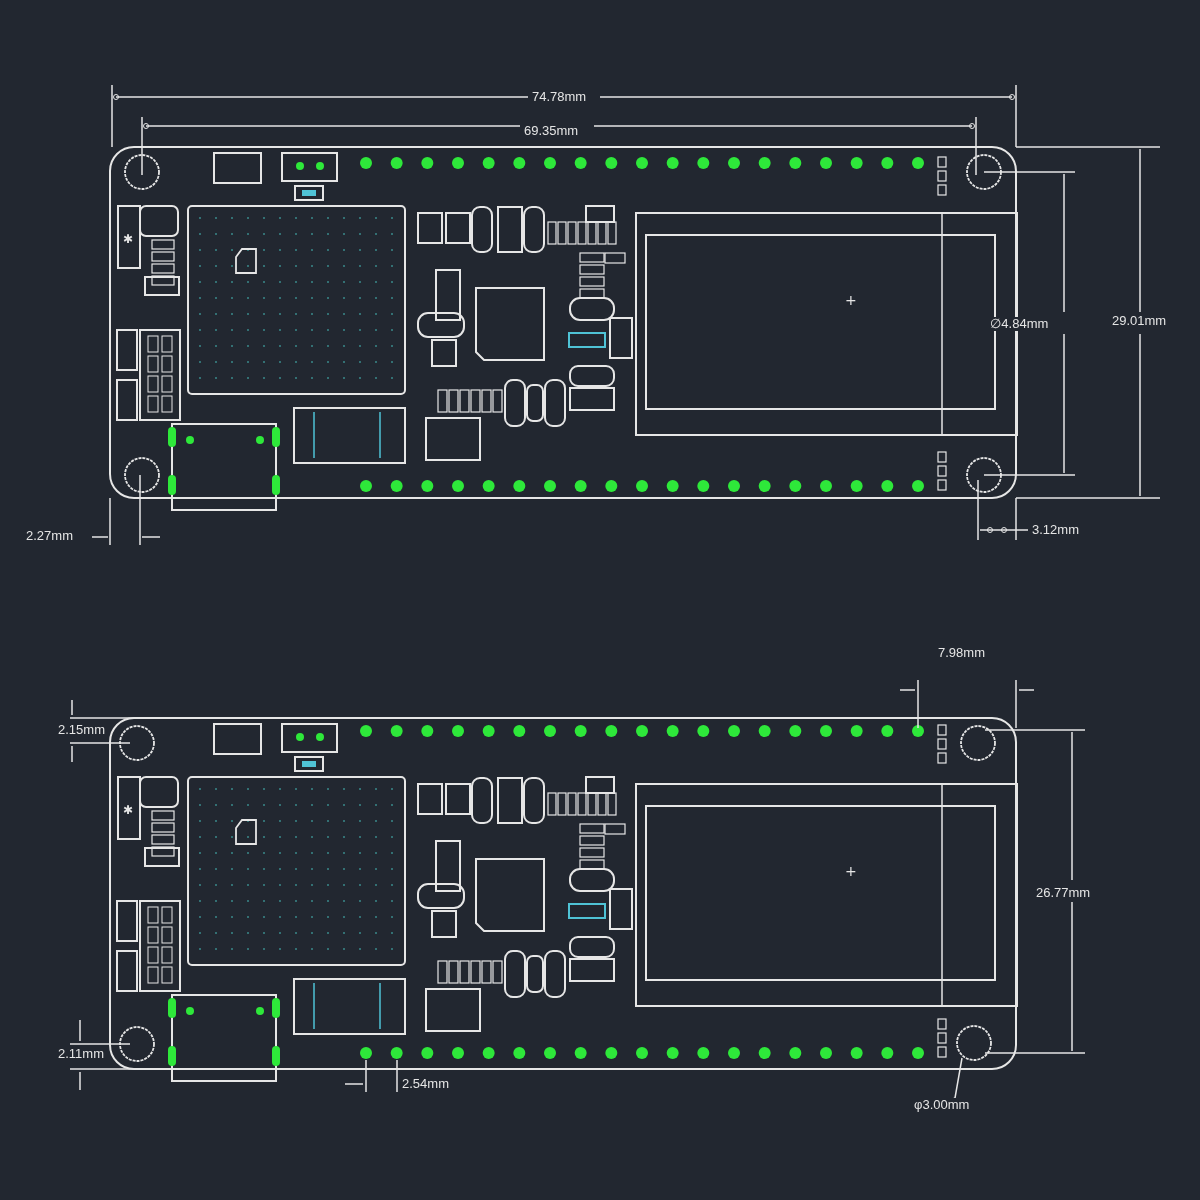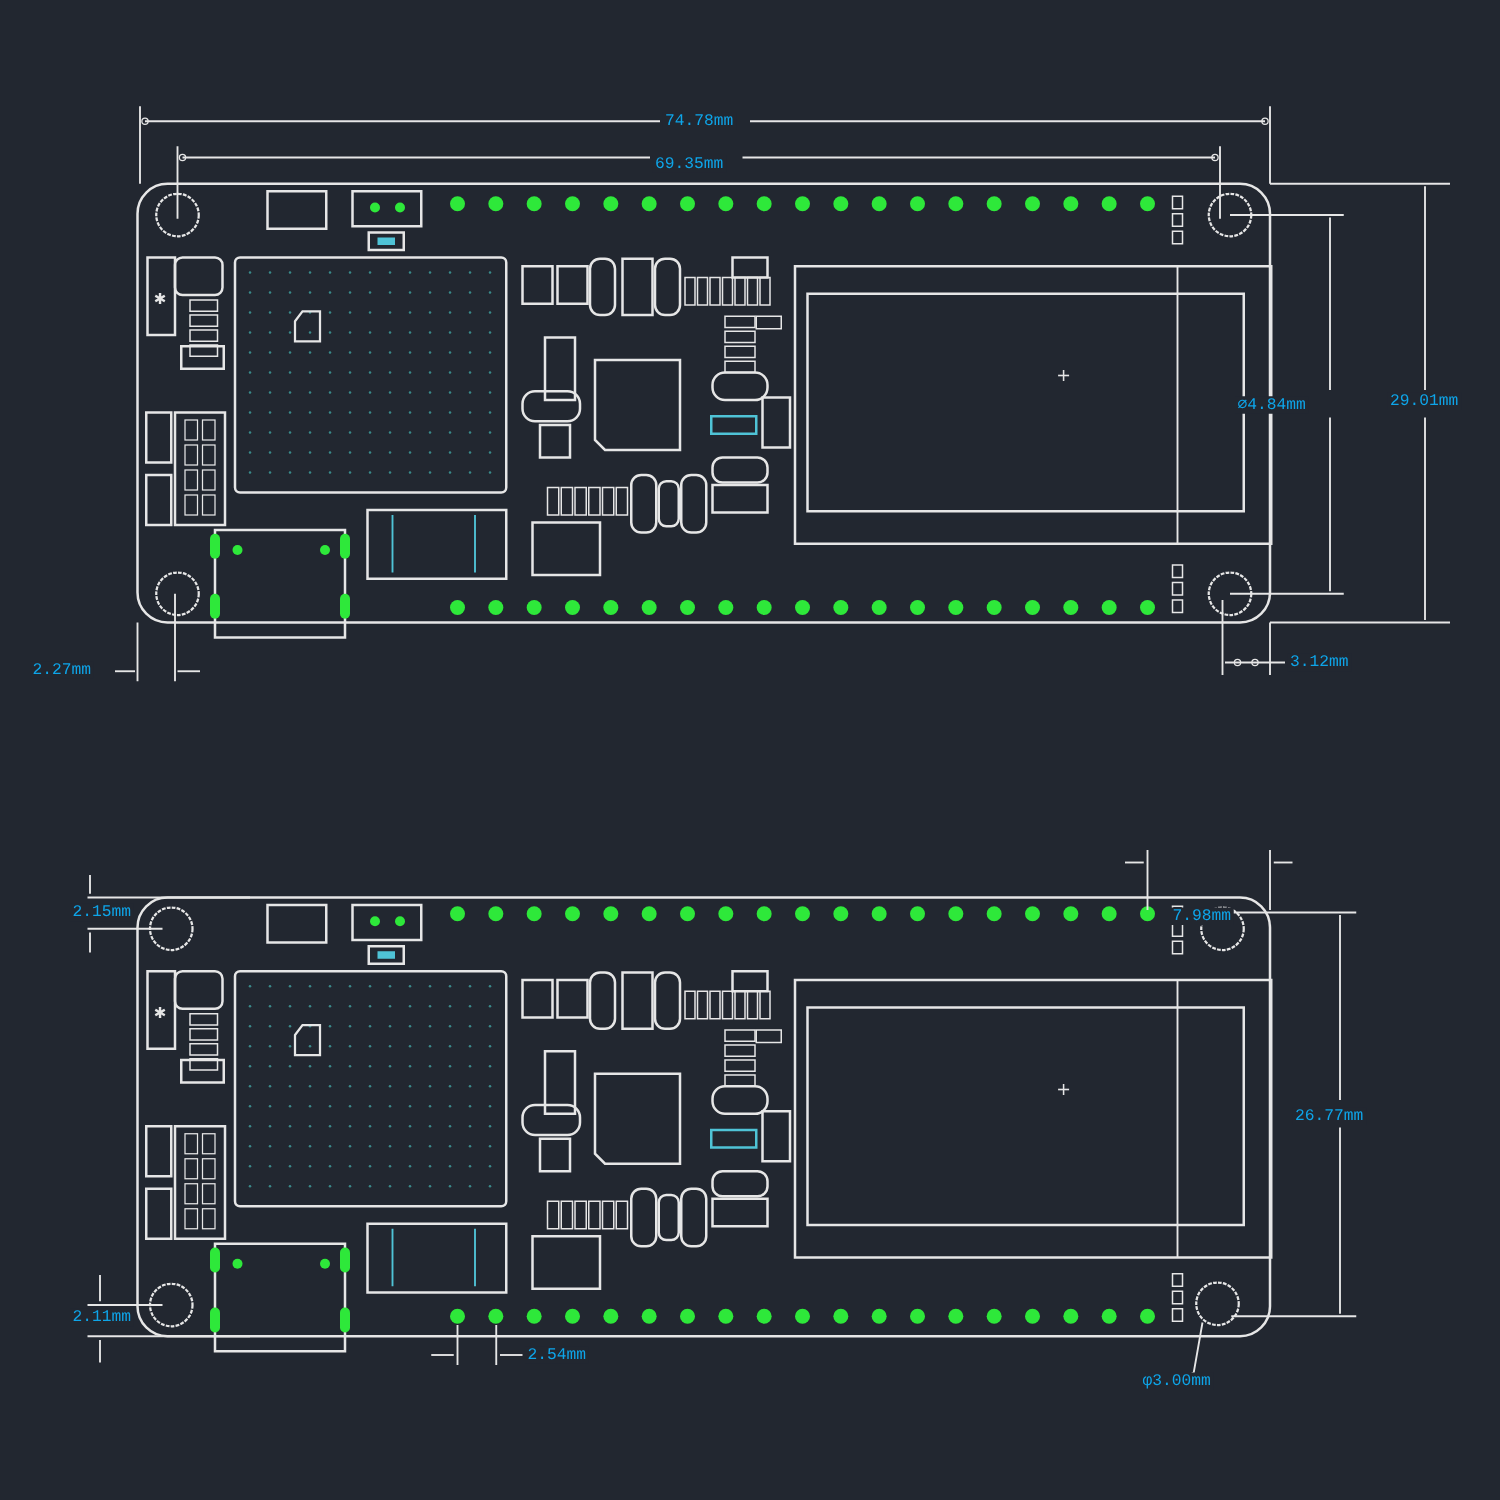--- a/index.html
+++ b/index.html
@@ -1,18 +1,18 @@
 <!DOCTYPE html>
 <html><head>
 <meta charset="utf-8">
 <style>
   html, body { margin: 0; padding: 0; background: #222730; }
   body { width: 1200px; height: 1200px; overflow: hidden; font-family: "DejaVu Sans", sans-serif; }
   #stage { position: absolute; left: 0; top: 0; width: 1200px; height: 1200px; }
-  .dim-label { position: absolute; color: #0ea5e9; font-family: Liberation Mono, monospace; font-size: 13px; background: #222730; padding: 0 2px; line-height: 14px; white-space: nowrap; }
+  .dim-label { position: absolute; color: #e5e5e5; font-family: Liberation Sans, sans-serif; font-size: 13px; background: #222730; padding: 0 2px; line-height: 14px; white-space: nowrap; }
 </style>
 </head>
 <body>
 
 <div id="stage">
   <svg id="svg" width="1200" height="1200" viewBox="0 0 1200 1200">
       <g>
         <rect x="110" y="147" width="906" height="351" rx="24" fill="none" stroke="#e6e6e6" stroke-width="2"></rect>
         <circle cx="142" cy="172" r="17" fill="none" stroke="#e6e6e6" stroke-width="1.8" stroke-dasharray="3 1"></circle>
         <circle cx="984" cy="172" r="17" fill="none" stroke="#e6e6e6" stroke-width="1.8" stroke-dasharray="3 1"></circle>
@@ -612,18 +612,18 @@
 
   
   <div class="dim-label" style="left:530px;top:90px">74.78mm</div>
   <div class="dim-label" style="left:522px;top:124px">69.35mm</div>
   <div class="dim-label" style="left:988px;top:317px">∅4.84mm</div>
   <div class="dim-label" style="left:1110px;top:314px">29.01mm</div>
   <div class="dim-label" style="left:24px;top:529px">2.27mm</div>
   <div class="dim-label" style="left:1030px;top:523px">3.12mm</div>
 
   <div class="dim-label" style="left:56px;top:723px">2.15mm</div>
-  <div class="dim-label" style="left:936px;top:726px">7.98mm</div>
+  <div class="dim-label" style="left:936px;top:646px">7.98mm</div>
   <div class="dim-label" style="left:1034px;top:886px">26.77mm</div>
   <div class="dim-label" style="left:56px;top:1047px">2.11mm</div>
-  <div class="dim-label" style="left:420px;top:1077px">2.54mm</div>
+  <div class="dim-label" style="left:400px;top:1077px">2.54mm</div>
   <div class="dim-label" style="left:912px;top:1098px">φ3.00mm</div>
 </div>
 
 </body></html>

